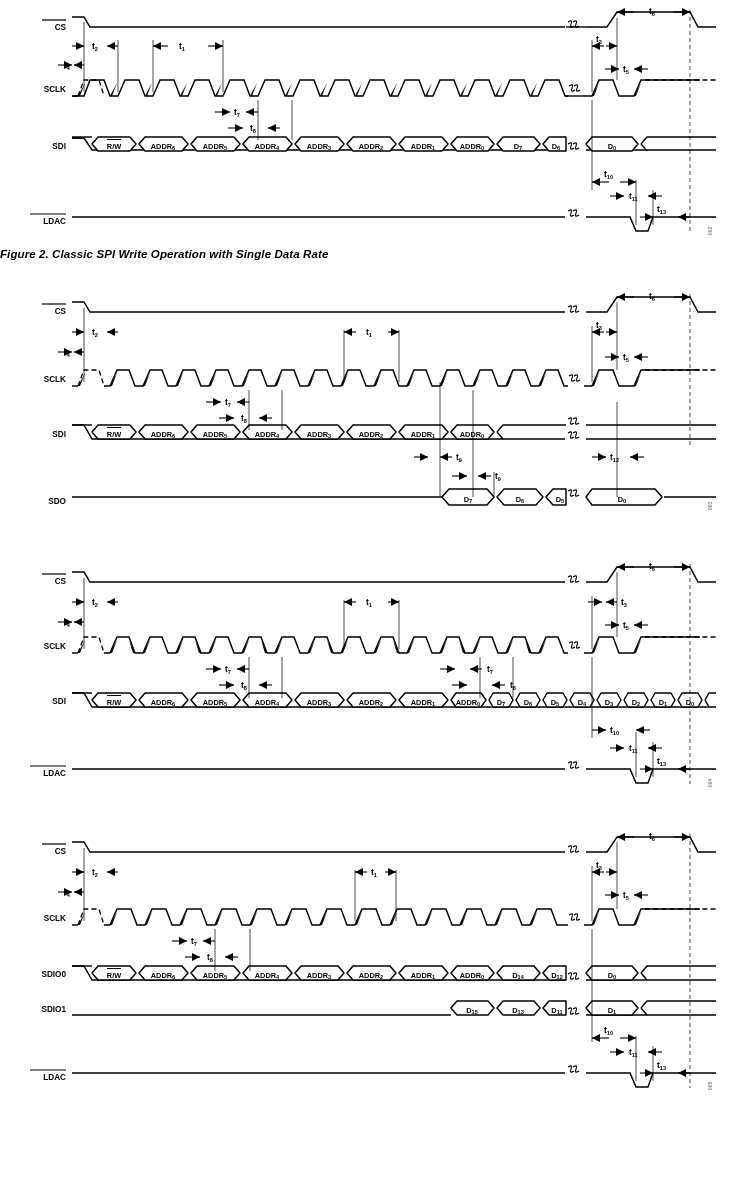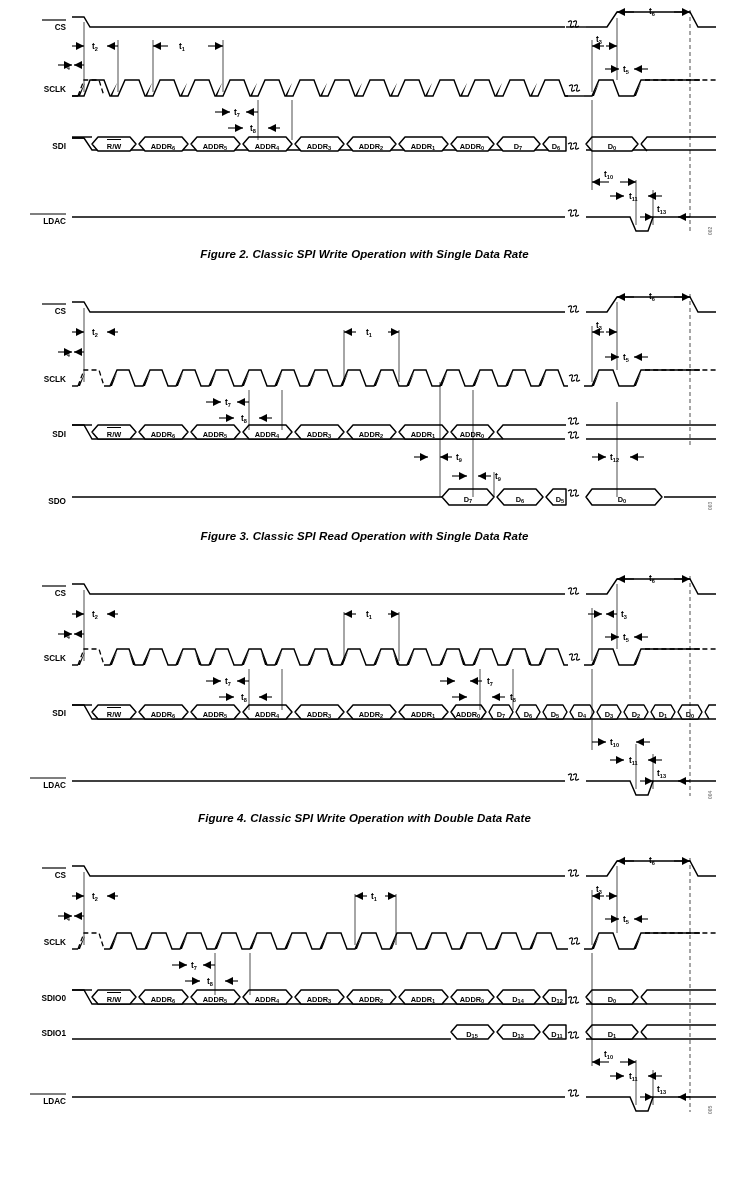--- a/index.html
+++ b/index.html
@@ -7,21 +7,21 @@
   body{
     width:729px;height:1200px;
     font-family:"Liberation Sans", sans-serif;
     color:#000;
     overflow:hidden;
   }
   .page{position:relative;width:729px;height:1200px;background:#fff;}
   .figure{position:relative;width:729px;}
   .fig-canvas{display:block;}
   .caption{
-    text-align:center;
+    text-align:left;
     font-weight:bold;
     font-style:italic;
     font-size:11.5px;
     letter-spacing:.1px;
     color:#000;
   }
   
   svg text{font-family:"Liberation Sans", sans-serif;fill:#000;}
   .sig-label{font-size:8.2px;font-weight:bold;}
   .cell-label{font-size:7.4px;font-weight:bold;}
@@ -460,21 +460,20 @@
           <line x1="592" y1="175" x2="606" y2="175" class="dimline"></line>
             <polygon class="arrowhead" points="606,175 598,171 598,179"></polygon>
           <line x1="630" y1="175" x2="644" y2="175" class="dimline"></line>
             <polygon class="arrowhead" points="630,175 638,171 638,179"></polygon>
           <text class="tlabel" x="610" y="178">t<tspan class="tsub" dy="2.4">12</tspan></text>
         </g>
       </g>
 
       <text class="figid" x="712" y="228" transform="rotate(-90 712 228)">003</text>
     </svg>
-    <div class="caption">Figure 3. Classic SPI Read Operation with Single Data Rate</div>
   </div>
 
   <div class="figure" style="margin-top:22px">
     <svg class="fig-canvas" width="729" height="248" viewBox="0 0 729 248">
       <g>
         <text class="sig-label" x="66" y="32" text-anchor="end">CS</text>
         <line x1="42" y1="22" x2="66" y2="22" class="guide" style="stroke-width:1.2"></line>
         <text class="sig-label" x="66" y="97" text-anchor="end">SCLK</text>
         <text class="sig-label" x="66" y="152" text-anchor="end">SDI</text>
         <text class="sig-label" x="66" y="224" text-anchor="end">LDAC</text>
@@ -701,21 +700,20 @@
           <line x1="640" y1="217" x2="653" y2="217" class="dimline"></line>
             <polygon class="arrowhead" points="653,217 645,213 645,221"></polygon>
           <line x1="678" y1="217" x2="690" y2="217" class="dimline"></line>
             <polygon class="arrowhead" points="678,217 686,213 686,221"></polygon>
           <text class="tlabel" x="657" y="212">t<tspan class="tsub" dy="2.4">13</tspan></text>
         </g>
       </g>
 
       <text class="figid" x="712" y="235" transform="rotate(-90 712 235)">004</text>
     </svg>
-    <div class="caption">Figure 4. Classic SPI Write Operation with Double Data Rate</div>
   </div>
 
   <div class="figure" style="margin-top:22px">
     <svg class="fig-canvas" width="729" height="278" viewBox="0 0 729 278">
       <g>
         <text class="sig-label" x="66" y="32" text-anchor="end">CS</text>
         <line x1="42" y1="22" x2="66" y2="22" class="guide" style="stroke-width:1.2"></line>
         <text class="sig-label" x="66" y="99" text-anchor="end">SCLK</text>
         <text class="sig-label" x="66" y="155" text-anchor="end">SDIO0</text>
         <text class="sig-label" x="66" y="190" text-anchor="end">SDIO1</text>

